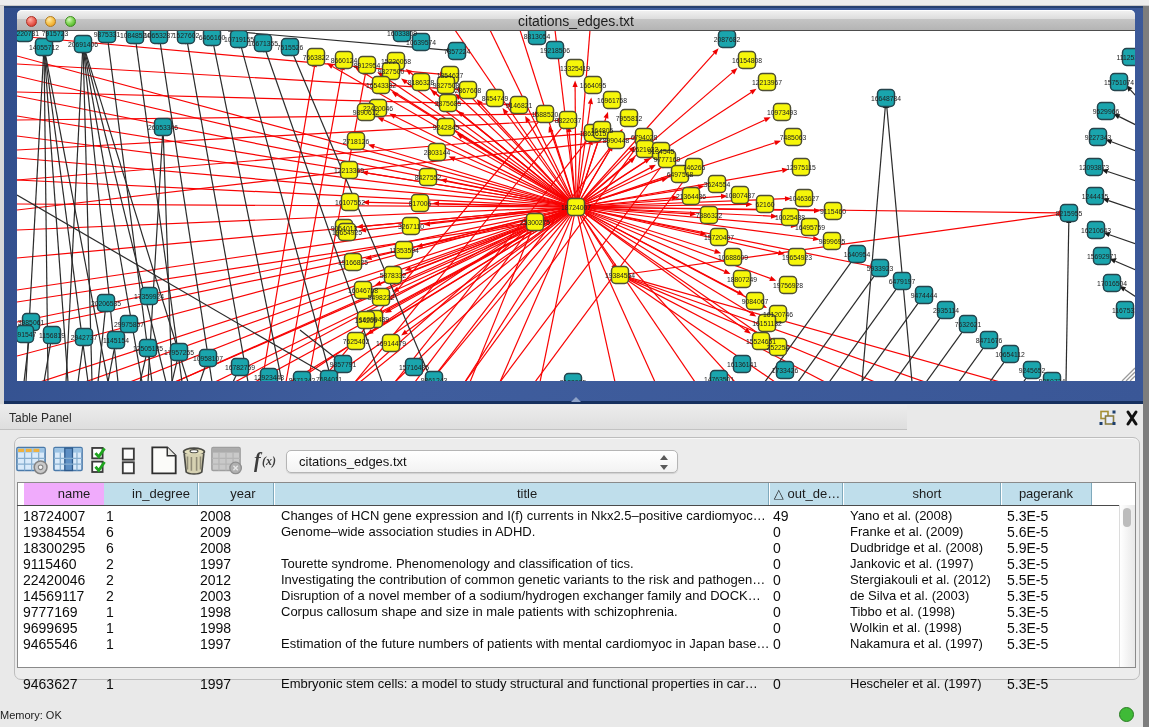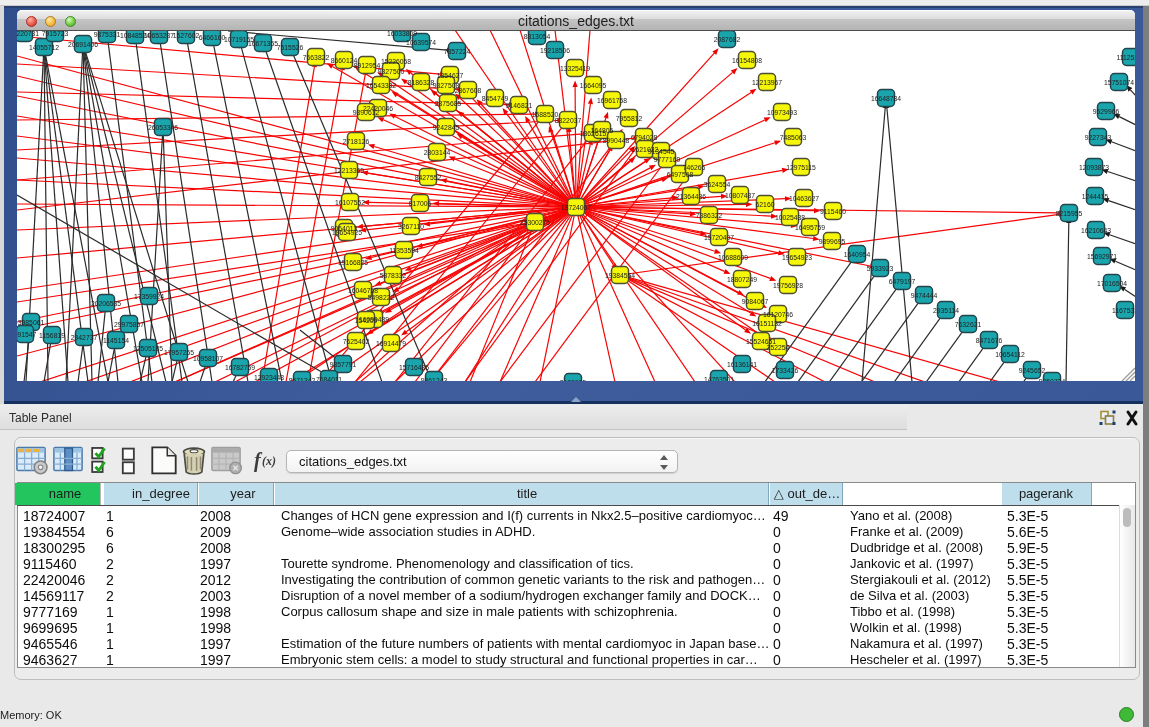--- a/index.html
+++ b/index.html
@@ -780,34 +780,37 @@
     <text x="240" y="21" font-family="Liberation Serif,serif" font-style="italic" font-weight="bold" font-size="20" fill="#3c3c3c">f</text>
     <text x="248" y="19" font-family="Liberation Serif,serif" font-style="italic" font-weight="bold" font-size="12" fill="#3c3c3c">(x)</text>
   </svg>
   <div id="dropdown">
       <div class="t">citations_edges.txt</div>
     <svg width="14" height="17" viewBox="0 0 14 17" style="position:absolute;right:6px;top:3px">
       <path d="M7 1 L11 6 H3 Z M7 16 L3 11 H11 Z" fill="#5a5a5a"></path>
     </svg>
   </div>
   <div id="table"></div>
-  <div class="hc" style="left:15px;width:86px;background:#22c55e;border-right:1px solid #b9b9b9">
+  <div class="hc" style="left:24px;width:86px;background:#f0abfc;border-right:1px solid #b9b9b9">
       <i style="left:50px">name</i>
     </div>
   <div class="hc" style="left:104px;width:94px">
       <i style="left:57px">in_degree</i>
     </div>
   <div class="hc" style="left:199px;width:75px">
       <i style="left:44px">year</i>
     </div>
   <div class="hc" style="left:275px;width:494px">
       <i style="left:252px">title</i>
     </div>
   <div class="hc" style="left:770px;width:73px">
       <i style="left:37px">△ out_de…</i>
+    </div>
+  <div class="hc" style="left:844px;width:157px">
+      <i style="left:83px">short</i>
     </div>
   <div class="hc" style="left:1002px;width:90px">
       <i style="left:44px">pagerank</i>
     </div>
   <div id="hdrline"></div>
 <div class="trow" style="top:506px">
       <span style="left:23px">18724007</span>
       <span style="left:106px">1</span>
       <span style="left:200px">2008</span>
       <span class="t13" style="left:281px;width:489px;overflow:hidden">Changes of HCN gene expression and I(f) currents in Nkx2.5–positive cardiomyoc…</span>
@@ -878,21 +881,21 @@
     </div>
 <div class="trow" style="top:634px">
       <span style="left:23px">9465546</span>
       <span style="left:106px">1</span>
       <span style="left:200px">1997</span>
       <span class="t13" style="left:281px;width:489px;overflow:hidden">Estimation of the future numbers of patients with mental cardiomyoc in Japan base…</span>
       <span style="left:773px">0</span>
       <span class="t13" style="left:850px">Nakamura et al. (1997)</span>
       <span style="left:1007px">5.3E-5</span>
     </div>
-<div class="trow" style="top:650px">
+<div class="trow" style="top:674px">
       <span style="left:23px">9463627</span>
       <span style="left:106px">1</span>
       <span style="left:200px">1997</span>
       <span class="t13" style="left:281px;width:489px;overflow:hidden">Embryonic stem cells: a model to study structural and functional properties in car…</span>
       <span style="left:773px">0</span>
       <span class="t13" style="left:850px">Hescheler et al. (1997)</span>
       <span style="left:1007px">5.3E-5</span>
     </div>
   <div id="scroll"></div>
     <div id="thumb"></div>

